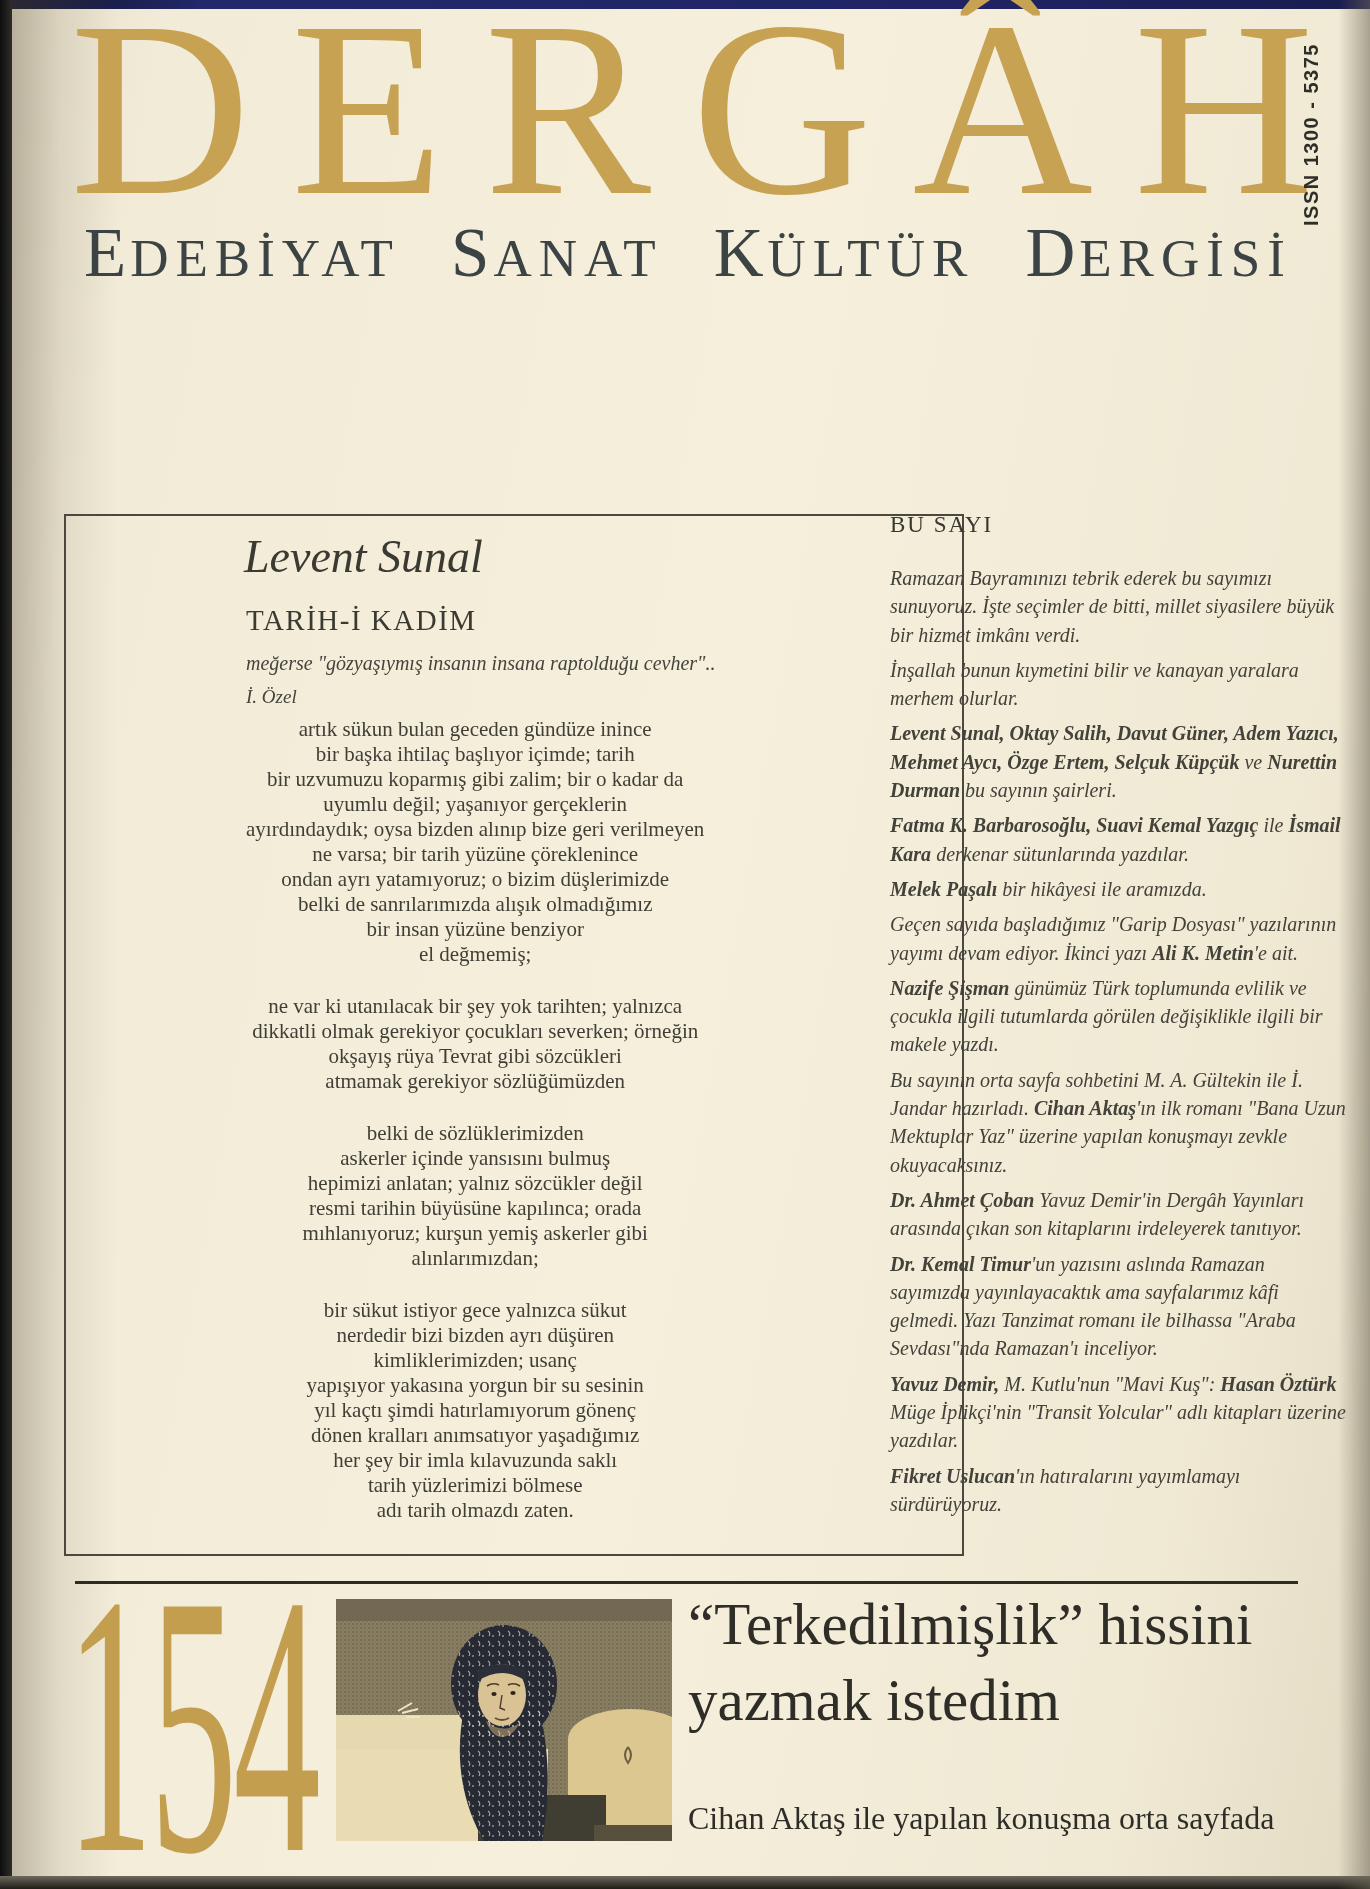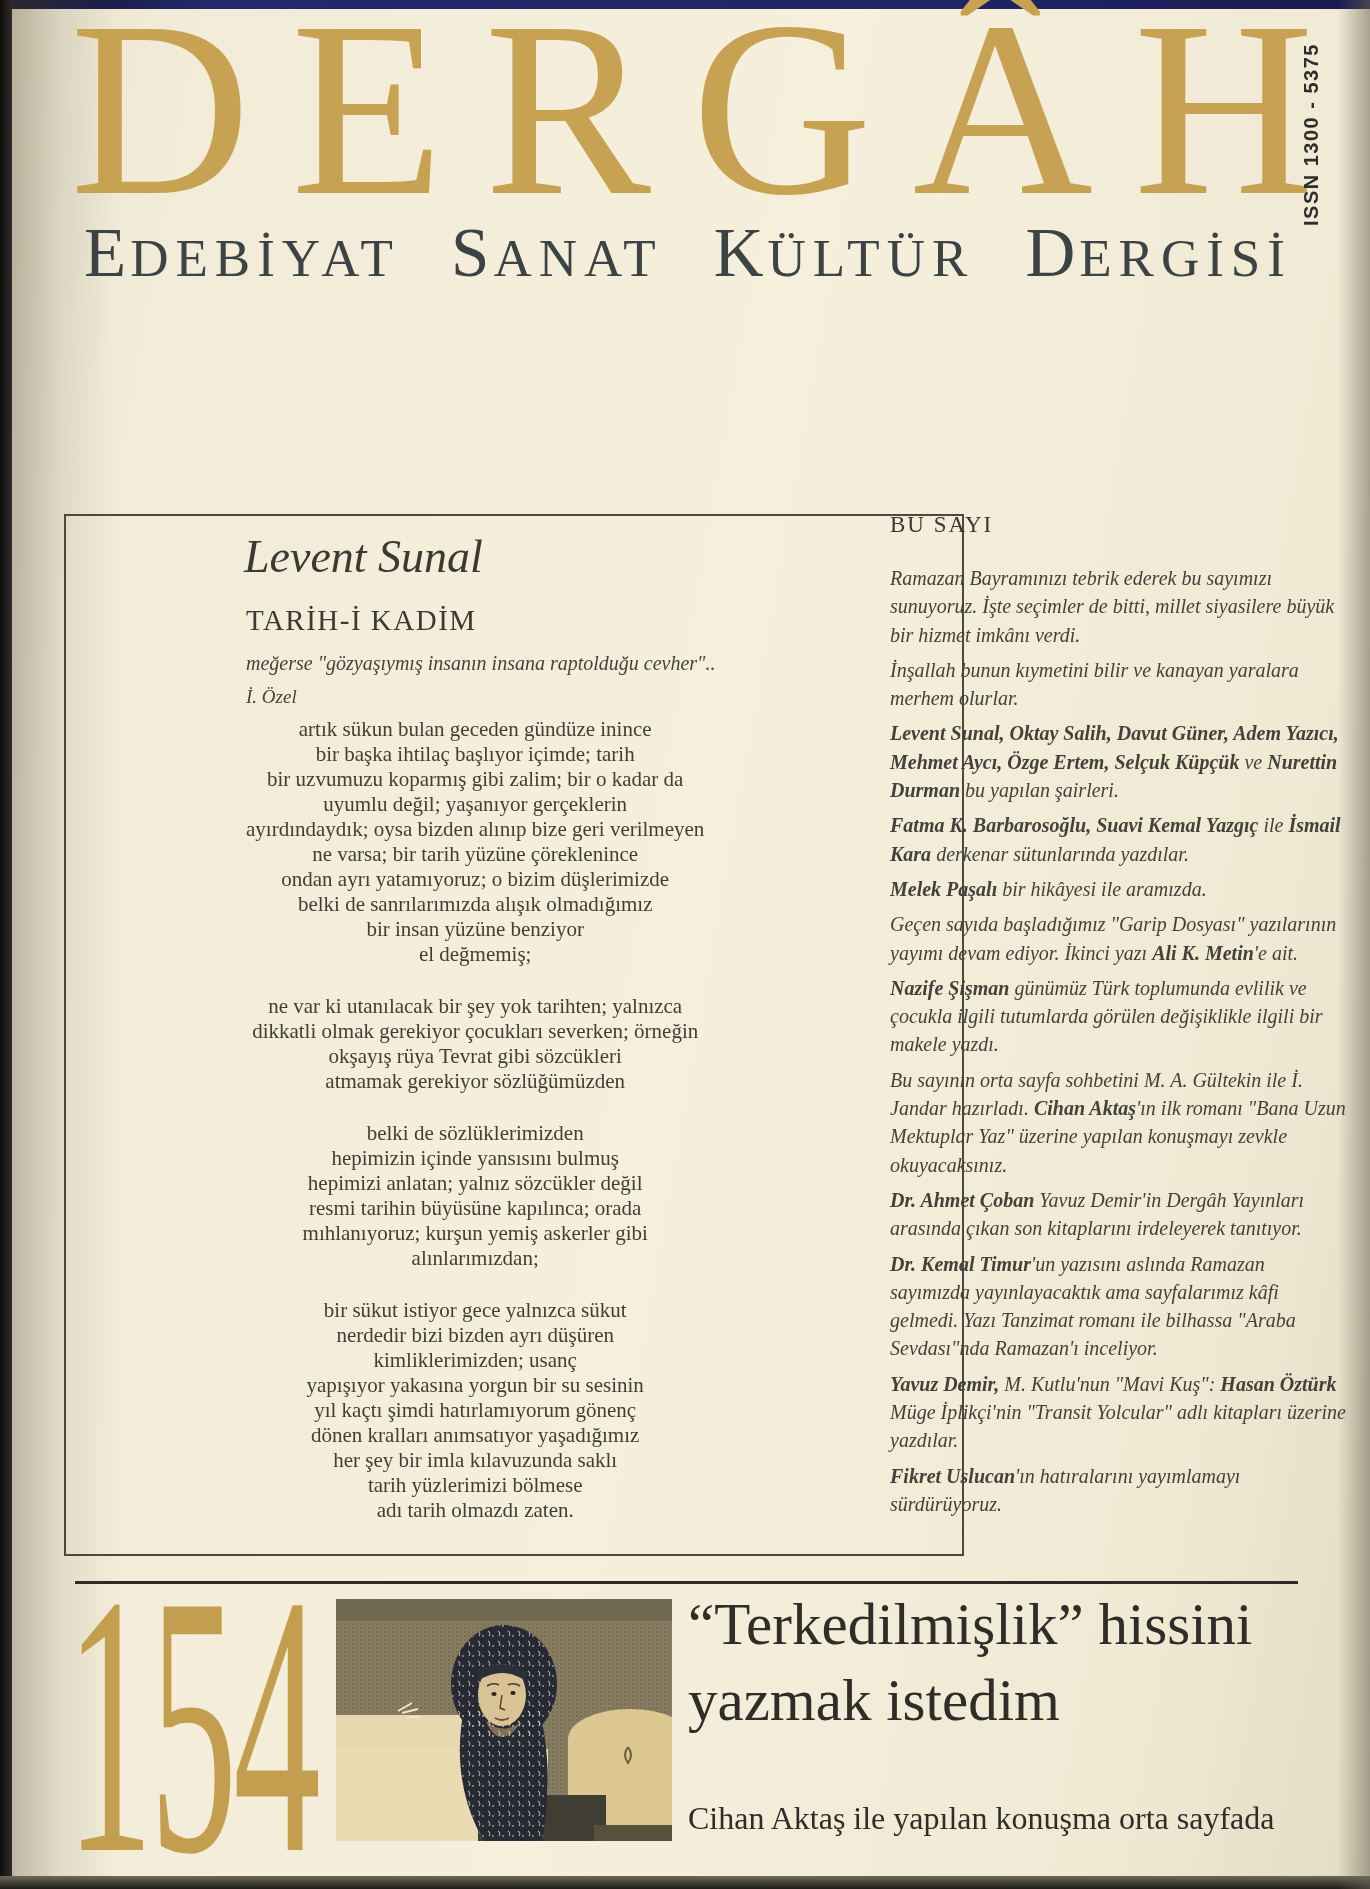--- a/index.html
+++ b/index.html
@@ -107,21 +107,21 @@
           <div class="pline">el değmemiş;</div>
         </div>
         <div class="stanza">
           <div class="pline">ne var ki utanılacak bir şey yok tarihten; yalnızca</div>
           <div class="pline">dikkatli olmak gerekiyor çocukları severken; örneğin</div>
           <div class="pline">okşayış rüya Tevrat gibi sözcükleri</div>
           <div class="pline">atmamak gerekiyor sözlüğümüzden</div>
         </div>
         <div class="stanza">
           <div class="pline">belki de sözlüklerimizden</div>
-          <div class="pline">hepimizin içinde yansısını bulmuş</div>
+          <div class="pline">askerler içinde yansısını bulmuş</div>
           <div class="pline">hepimizi anlatan; yalnız sözcükler değil</div>
           <div class="pline">resmi tarihin büyüsüne kapılınca; orada</div>
           <div class="pline">mıhlanıyoruz; kurşun yemiş askerler gibi</div>
           <div class="pline">alınlarımızdan;</div>
         </div>
         <div class="stanza">
           <div class="pline">bir sükut istiyor gece yalnızca sükut</div>
           <div class="pline">nerdedir bizi bizden ayrı düşüren</div>
           <div class="pline">kimliklerimizden; usanç</div>
           <div class="pline">yapışıyor yakasına yorgun bir su sesinin</div>
@@ -132,21 +132,21 @@
           <div class="pline">adı tarih olmazdı zaten.</div>
         </div>
       </div>
   </section>
 
   <aside class="busayi">
     <h4 class="busayi-heading">BU SAYI</h4>
     <div id="issue-paragraphs">
         <p class="ipara"><span>Ramazan Bayramınızı tebrik ederek bu sayımızı sunuyoruz. İşte seçimler de bitti, millet siyasilere büyük bir hizmet imkânı verdi.</span></p>
         <p class="ipara"><span>İnşallah bunun kıymetini bilir ve kanayan yaralara merhem olurlar.</span></p>
-        <p class="ipara"><b>Levent Sunal, Oktay Salih, Davut Güner, Adem Yazıcı, Mehmet Aycı, Özge Ertem, Selçuk Küpçük</b><span> ve </span><b>Nurettin Durman</b><span> bu yapılan şairleri.</span></p>
+        <p class="ipara"><b>Levent Sunal, Oktay Salih, Davut Güner, Adem Yazıcı, Mehmet Aycı, Özge Ertem, Selçuk Küpçük</b><span> ve </span><b>Nurettin Durman</b><span> bu sayının şairleri.</span></p>
         <p class="ipara"><b>Fatma K. Barbarosoğlu, Suavi Kemal Yazgıç</b><span> ile </span><b>İsmail Kara</b><span> derkenar sütunlarında yazdılar.</span></p>
         <p class="ipara"><b>Melek Paşalı</b><span> bir hikâyesi ile aramızda.</span></p>
         <p class="ipara"><span>Geçen sayıda başladığımız "Garip Dosyası" yazılarının yayımı devam ediyor. İkinci yazı </span><b>Ali K. Metin</b><span>'e ait.</span></p>
         <p class="ipara"><b>Nazife Şişman</b><span> günümüz Türk toplumunda evlilik ve çocukla ilgili tutumlarda görülen değişiklikle ilgili bir makele yazdı.</span></p>
         <p class="ipara"><span>Bu sayının orta sayfa sohbetini M. A. Gültekin ile İ. Jandar hazırladı. </span><b>Cihan Aktaş</b><span>'ın ilk romanı "Bana Uzun Mektuplar Yaz" üzerine yapılan konuşmayı zevkle okuyacaksınız.</span></p>
         <p class="ipara"><b>Dr. Ahmet Çoban</b><span> Yavuz Demir'in Dergâh Yayınları arasında çıkan son kitaplarını irdeleyerek tanıtıyor.</span></p>
         <p class="ipara"><b>Dr. Kemal Timur</b><span>'un yazısını aslında Ramazan sayımızda yayınlayacaktık ama sayfalarımız kâfi gelmedi. Yazı Tanzimat romanı ile bilhassa "Araba Sevdası"nda Ramazan'ı inceliyor.</span></p>
         <p class="ipara"><b>Yavuz Demir,</b><span> M. Kutlu'nun "Mavi Kuş": </span><b>Hasan Öztürk</b><span> Müge İplikçi'nin "Transit Yolcular" adlı kitapları üzerine yazdılar.</span></p>
         <p class="ipara"><b>Fikret Uslucan</b><span>'ın hatıralarını yayımlamayı sürdürüyoruz.</span></p>
       </div>

